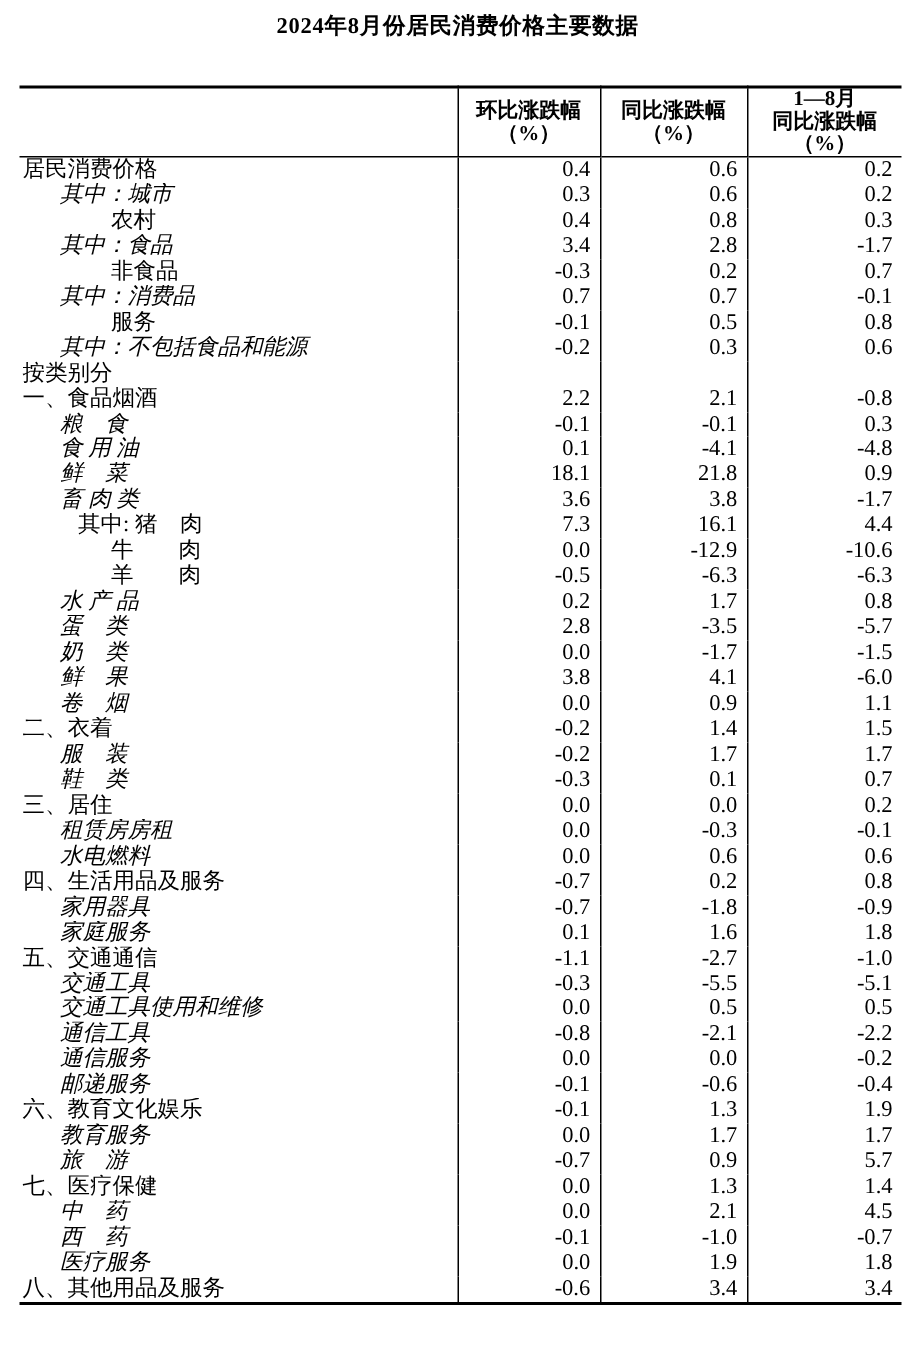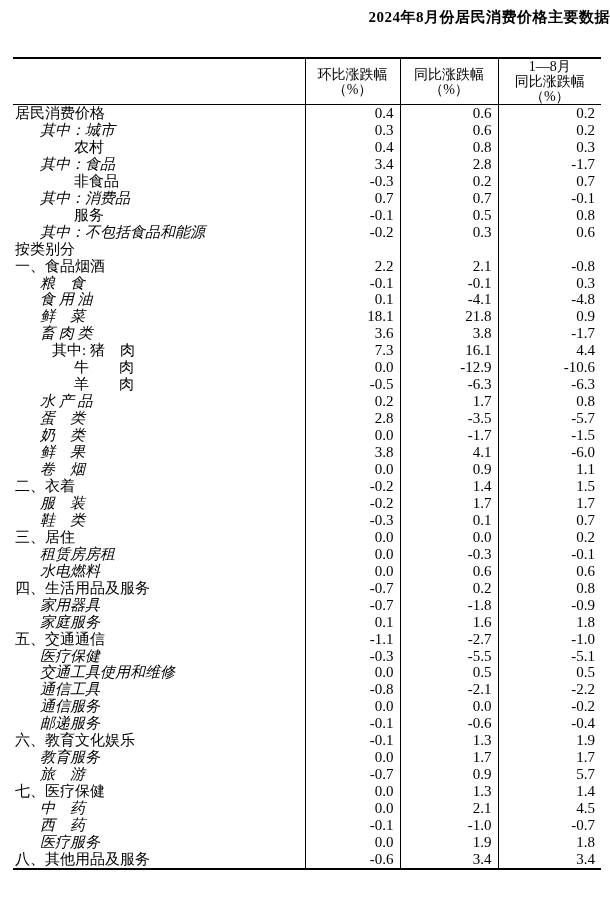--- a/index.html
+++ b/index.html
@@ -13,38 +13,38 @@
     height: 911px;
     overflow: hidden;
     font-family: "Liberation Serif", "DejaVu Serif", serif;
     color: #000;
   }
   .title {
     position: absolute;
     top: 8px;
     left: 0;
     width: 610px;
-    text-align: right;
+    text-align: center;
     font-size: 15px;
     font-weight: bold;
     letter-spacing: 0.5px;
   }
   table.cpi {
     position: absolute;
     top: 57px;
     left: 13px;
     width: 588px;
     border-collapse: collapse;
     table-layout: fixed;
     border-top: 2px solid #000;
     border-bottom: 2px solid #000;
   }
   thead th {
     border-bottom: 1px solid #000;
-    font-weight: normal;
+    font-weight: bold;
     font-size: 14px;
     line-height: 15px;
     text-align: center;
     vertical-align: middle;
     white-space: pre-line;
     height: 45px;
     padding: 0;
   }
   tbody td {
     font-size: 15px;
@@ -277,21 +277,21 @@
         <td class="num c2">1.6</td>
         <td class="num c3">1.8</td>
       </tr>
       <tr>
         <td class="label lv0">五、交通通信</td>
         <td class="num c1">-1.1</td>
         <td class="num c2">-2.7</td>
         <td class="num c3">-1.0</td>
       </tr>
       <tr>
-        <td class="label lv1">医疗保健</td>
+        <td class="label lv1">交通工具</td>
         <td class="num c1">-0.3</td>
         <td class="num c2">-5.5</td>
         <td class="num c3">-5.1</td>
       </tr>
       <tr>
         <td class="label lv1">交通工具使用和维修</td>
         <td class="num c1">0.0</td>
         <td class="num c2">0.5</td>
         <td class="num c3">0.5</td>
       </tr>

